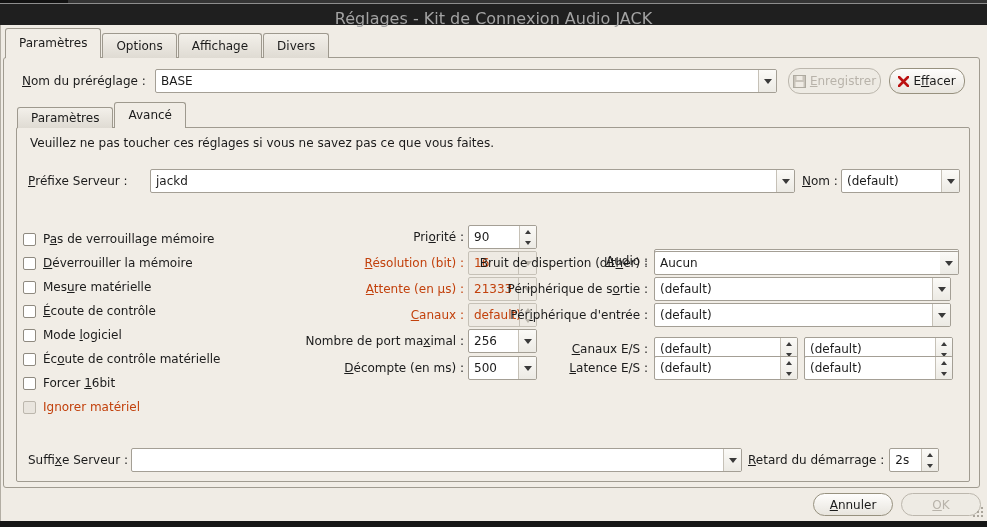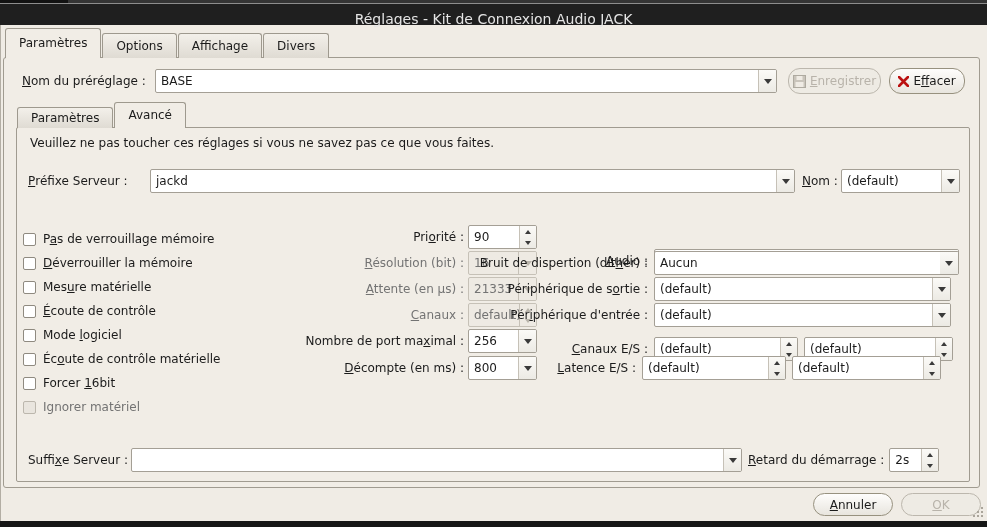--- a/index.html
+++ b/index.html
@@ -6,21 +6,21 @@
   html,body { width:987px; height:527px; }
   body { font-family:"DejaVu Sans","Liberation Sans",sans-serif; font-size:12px; color:#1b1b1b; background:#f0ece5; }
   #app { position:relative; width:987px; height:527px; overflow:hidden; background:#f0ece5; }
   u { text-underline-offset:1px; text-decoration-thickness:1px; }
 
   
   .top-strip { position:absolute; left:0; top:0; width:987px; height:3px; background:#343434; }
   .top-strip .seg { position:absolute; top:0; height:3px; background:#121212; }
   .titlebar { position:absolute; left:0; top:3px; width:987px; height:22px; background:#1f1f1f;
               border-top:1px solid #8d8d8d; display:flex; align-items:center; justify-content:center; }
-  .titlebar span { color:#e5e5e5; font-size:14px;margin-top:8px; }
+  .titlebar span { color:#a3a3a3; font-size:16px;margin-top:8px; }
   .bottom-strip { position:absolute; left:0; top:521px; width:987px; height:6px; background:#161616; }
   .left-edge { position:absolute; left:0; top:25px; width:1px; height:496px; background:#b3aea4; }
 
   
   .tabbar { position:absolute; display:flex; align-items:flex-end; z-index:3; }
   .tab { border:1px solid #9e998e; border-bottom:none; border-radius:3px 3px 0 0;
          background:linear-gradient(#f3f0ea,#dfdbd3); padding:0 13px; height:25px; line-height:25px;
          margin-right:1px; white-space:nowrap; cursor:default; }
   .tab.active { background:#f1ede6; height:30px; line-height:29px; }
   .outer-tabs { left:5px; top:28px; height:30px; }
@@ -44,21 +44,21 @@
   .arr-dn { width:0; height:0; border-left:4px solid transparent; border-right:4px solid transparent;
             border-top:5px solid #3a3a3a; }
   .spinbtns { width:17px; flex:0 0 auto; display:flex; flex-direction:column;
               background:linear-gradient(#fbfaf7,#eceae4); }
   .spinbtns > span { flex:1; display:flex; align-items:center; justify-content:center; }
   .arr-up-s { width:0; height:0; border-left:3.5px solid transparent; border-right:3.5px solid transparent;
               border-bottom:4px solid #3a3a3a; }
   .arr-dn-s { width:0; height:0; border-left:3.5px solid transparent; border-right:3.5px solid transparent;
               border-top:4px solid #3a3a3a; }
 
-  .disabled { color:#737373;justify-content:space-between; }
+  .disabled { color:#c2410c;justify-content:space-between; }
   .combo.disabled, .spin.disabled { background:#eeeae3; border-color:#c6c1b7; }
   .combo.disabled .combo-arrow, .spin.disabled .spinbtns { background:#eeeae3; }
   .combo.disabled .arr-dn, .spin.disabled .arr-dn-s { border-top-color:#b8b3aa; }
   .spin.disabled .arr-up-s { border-bottom-color:#b8b3aa; }
 
   .btn { position:absolute; border:1px solid #97917f; border-radius:12px;
          background:linear-gradient(#fefdfc,#e8e5de); display:flex; align-items:center;
          justify-content:center; gap:4px; cursor:default; }
   .btn.disabled { background:#eeebe4; border-color:#bcb7ad; color:#b8b3aa; }
 
@@ -227,21 +227,21 @@
     <div class="combo split" style="width:69px;">
       <span class="combo-text">256</span>
       <span class="combo-arrow">
           <i class="arr-dn"></i>
         </span>
     </div>
   </div>
   <div class="frow mid-row" style="left:280px;top:356px;">
     <span class="rlabel"><u>D</u>écompte (en ms) :</span>
     <div class="combo split" style="width:69px;">
-      <span class="combo-text">800</span>
+      <span class="combo-text">500</span>
       <span class="combo-arrow">
           <i class="arr-dn"></i>
         </span>
     </div>
   </div>
 
   <div class="frow right-row" style="left:420px;top:225px;margin-top:24px;">
     <span class="rlabel"><u>A</u>udio :</span>
     <div class="combo" style="width:305px;">
       <span class="combo-text">Duplex</span>
@@ -295,21 +295,21 @@
       <span class="spinbtns">
         <span>
             <i class="arr-up-s"></i>
           </span>
         <span>
             <i class="arr-dn-s"></i>
           </span>
       </span>
     </div>
   </div>
-  <div class="frow right-row" style="left:408px;top:356px;">
+  <div class="frow right-row" style="left:420px;top:356px;">
     <span class="rlabel"><u>L</u>atence E/S :</span>
     <div class="spin" style="width:144px;margin-right:6px;">
       <span class="spin-text">(default)</span>
       <span class="spinbtns">
         <span>
             <i class="arr-up-s"></i>
           </span>
         <span>
             <i class="arr-dn-s"></i>
           </span>

